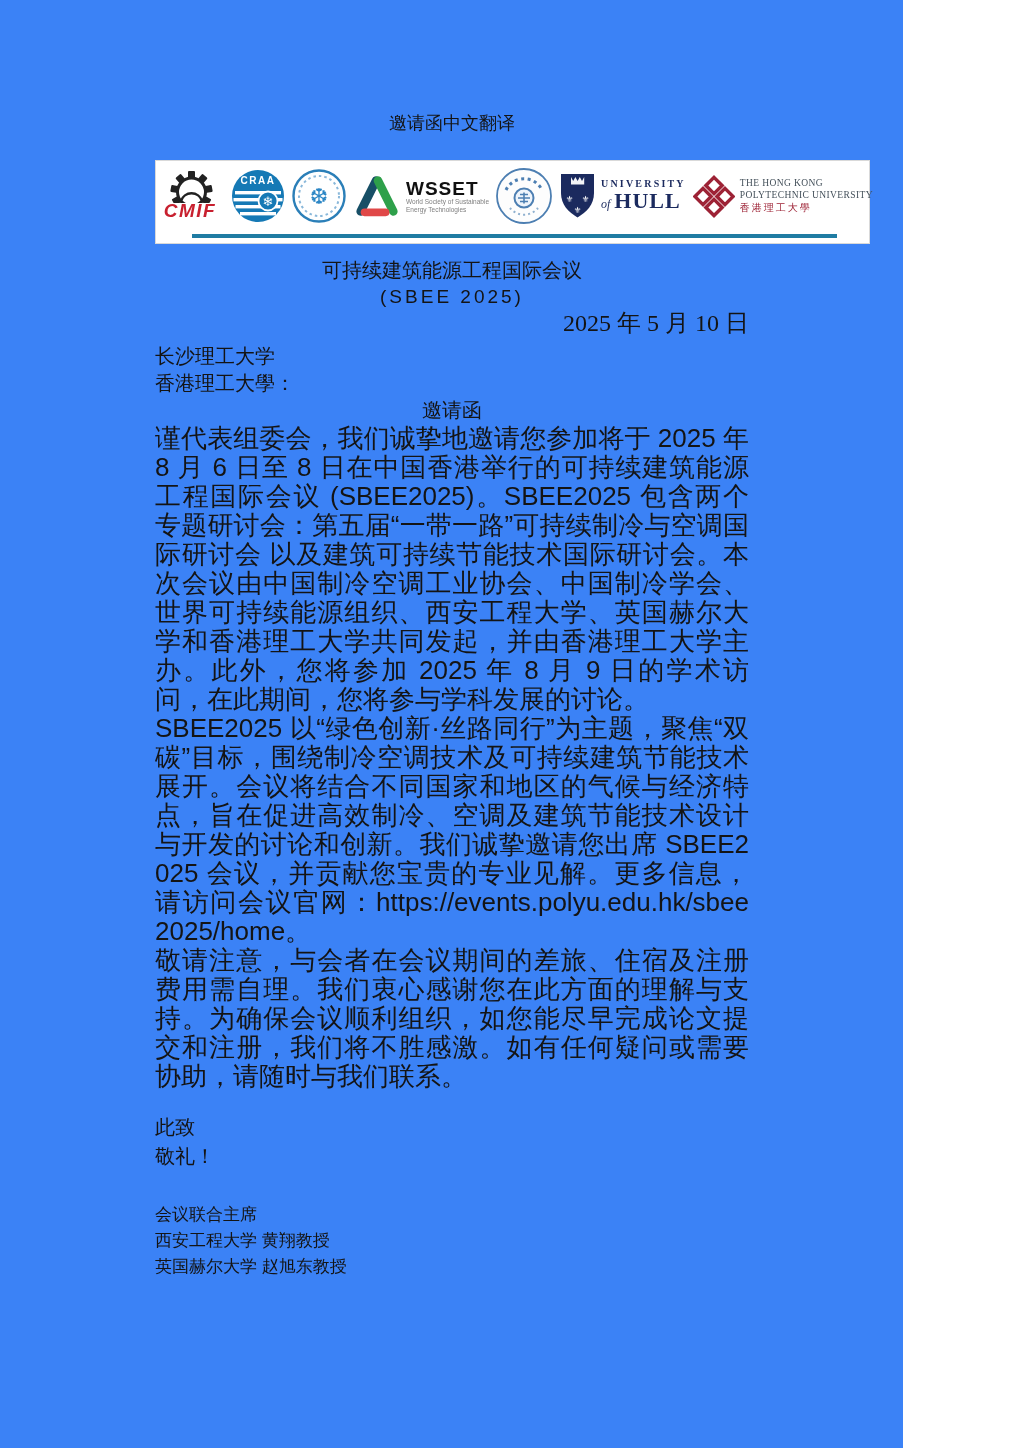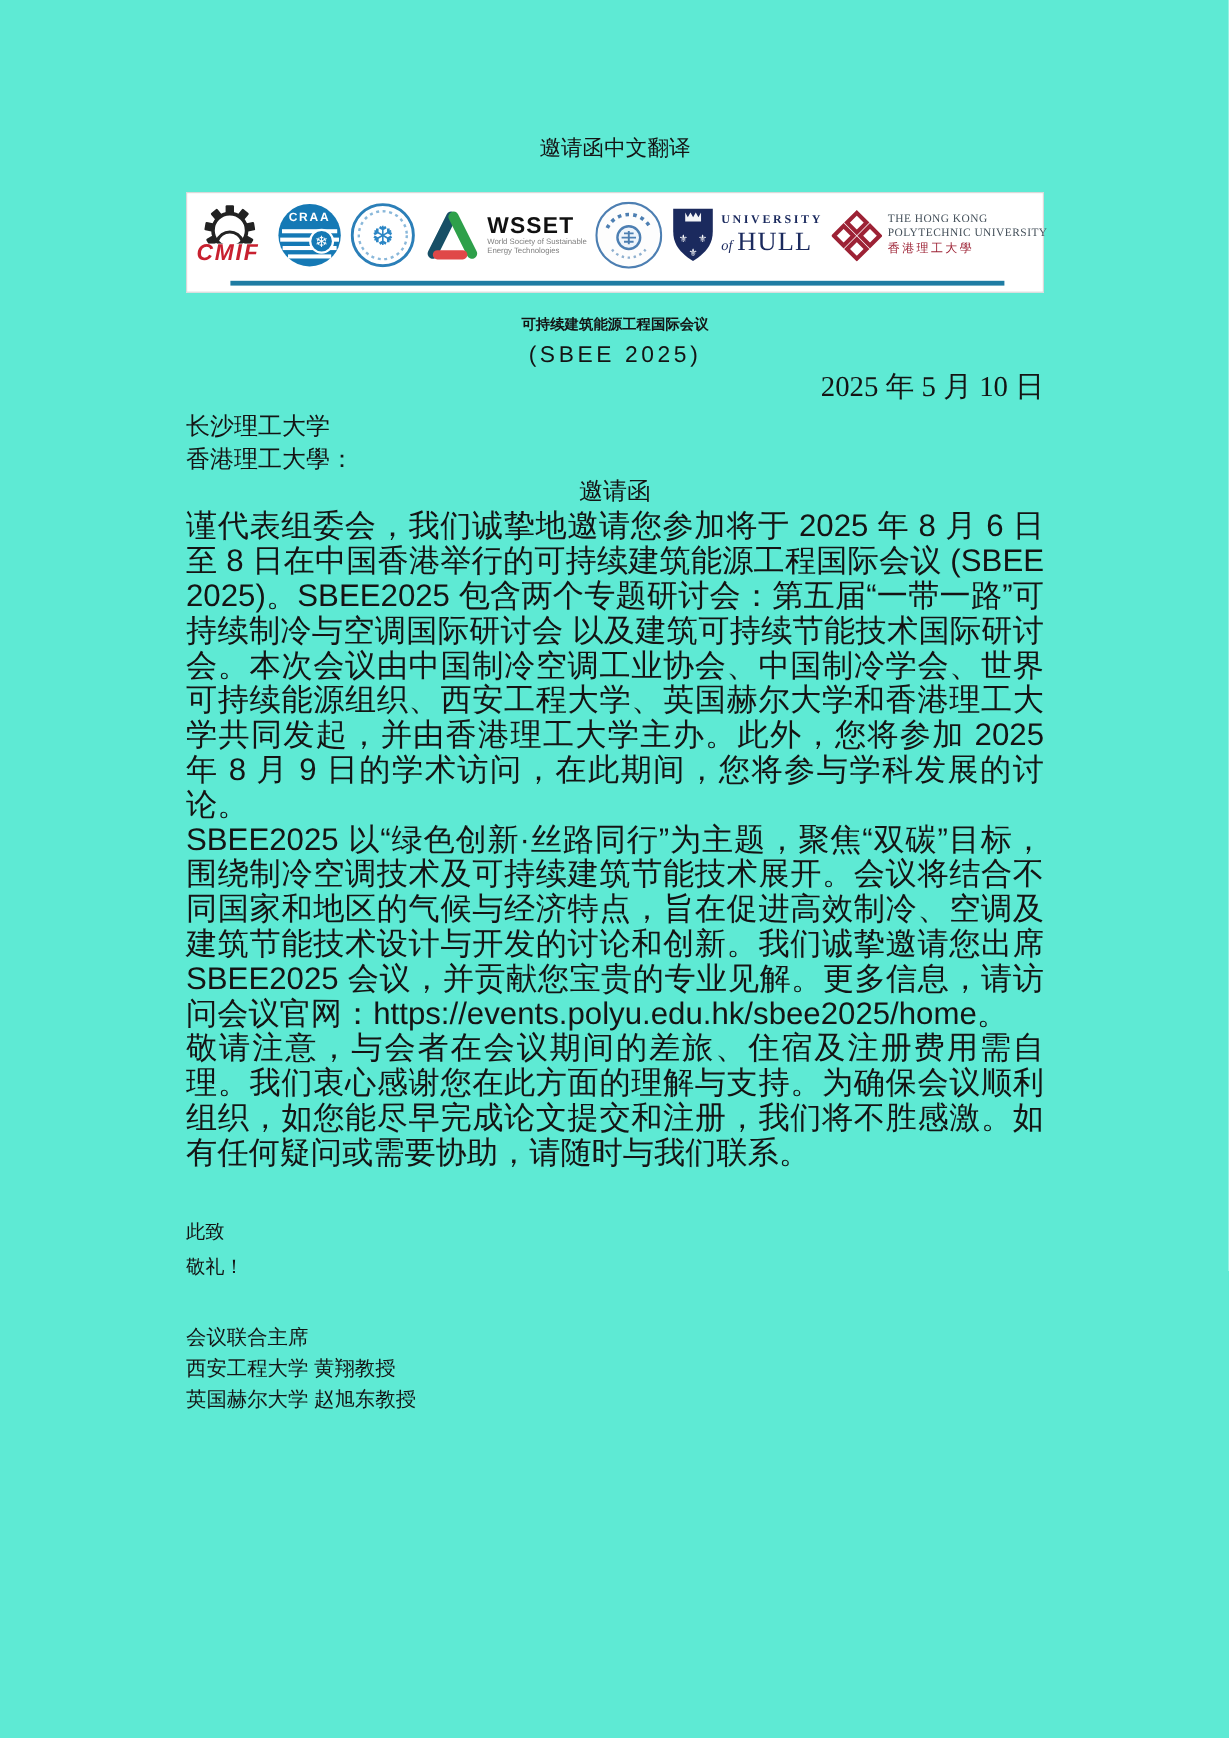--- a/index.html
+++ b/index.html
@@ -1,21 +1,21 @@
 <!DOCTYPE html>
 <html><head>
 <meta charset="utf-8">
 <style>
   html,body{margin:0;padding:0;background:#fff;}
   .page{
     position:relative;
-    width:1024px;height:1448px;
+    width:903px;height:1448px;
     box-sizing:border-box;
     padding:111px 154px 0 155px;
-    background:#5eead4;
+    background:#3b82f6;
     font-family:"Liberation Sans",sans-serif;
     color:#141414;
     overflow:hidden;
   }
   .doc-title{font-size:18px;line-height:24px;text-align:center;}
   
   .letterhead{
     position:relative;margin-top:25px;height:84px;width:715px;
     box-sizing:border-box;border:1px solid #d9d9d9;background:#fff;
     display:flex;align-items:center;justify-content:center;
@@ -26,41 +26,41 @@
     background:#1f7ca3;
   }
   .logo{flex:0 0 auto;display:flex;align-items:center;gap:5px;}
   .logo svg{display:block;}
   .wsset-text .big{font-size:19px;font-weight:bold;color:#111;letter-spacing:1px;line-height:19px;}
   .wsset-text .small{font-size:6.5px;color:#808080;line-height:8px;}
   .hull-text{font-family:"Liberation Serif",serif;color:#1b2a5e;}
   .hull-text .l1{font-size:10px;font-weight:bold;letter-spacing:2.2px;line-height:12px;}
   .hull-text .l2{line-height:22px;white-space:nowrap;}
   .hull-text .of{font-style:italic;font-size:12px;}
-  .hull-text .name{font-size:22px;font-weight:normal;letter-spacing:1px;text-align:right;}
+  .hull-text .name{font-size:22px;font-weight:bold;letter-spacing:1px;text-align:right;}
   .polyu-text{font-family:"Liberation Serif",serif;color:#44505a;}
   .polyu-text .l{font-size:9.5px;letter-spacing:.4px;line-height:11.5px;white-space:nowrap;}
   .polyu-text .cn{font-size:10px;color:#9d2235;letter-spacing:2px;line-height:13px;}
   
-  .conf-title{margin-top:13px;font-size:12px;line-height:27px;text-align:center;font-weight:bold;}
+  .conf-title{margin-top:13px;font-size:20px;line-height:27px;text-align:center;}
   .conf-code{font-size:19px;line-height:26px;text-align:center;letter-spacing:3px;}
   .date-line{font-size:24px;line-height:26px;text-align:right;font-family:Liberation Serif, serif;}
   .recipient{margin-top:7px;font-size:20px;line-height:27px;}
   .salutation{font-size:20px;line-height:27px;}
   .letter-heading{font-size:20px;line-height:27px;text-align:center;}
   p.body-para{
     font-size:26px;line-height:29px;margin:0;
     text-align:justify;text-justify:inter-ideograph;
     word-break:break-all;
   }
   .mt-p1{margin-top:24px;}
   .mt-p2{margin-top:16px;}
   .mt-p3{margin-top:19px;}
   .mt-p4{margin-top:20px;}
-  .closing{margin-top:38px;font-size:16px;line-height:29px;}
+  .closing{margin-top:22px;font-size:20px;line-height:29px;}
   .sig-block{margin-top:25px;font-size:20px;line-height:26px;}
   .cochair-block{margin-top:31px;font-size:17px;line-height:26px;}
 </style>
 </head>
 <body>
 
 <div class="page">
 
   <div class="doc-title">邀请函中文翻译</div>
 

